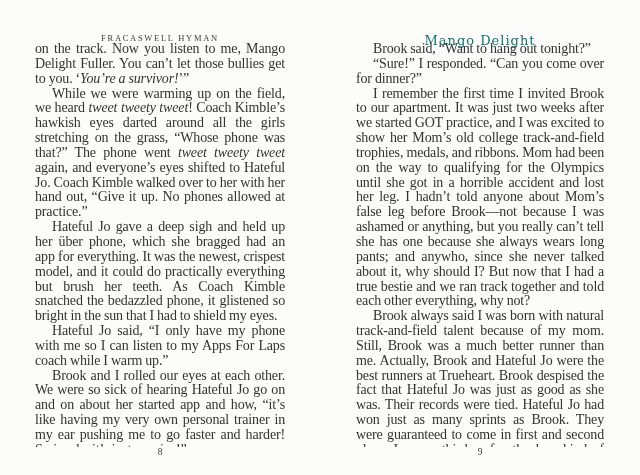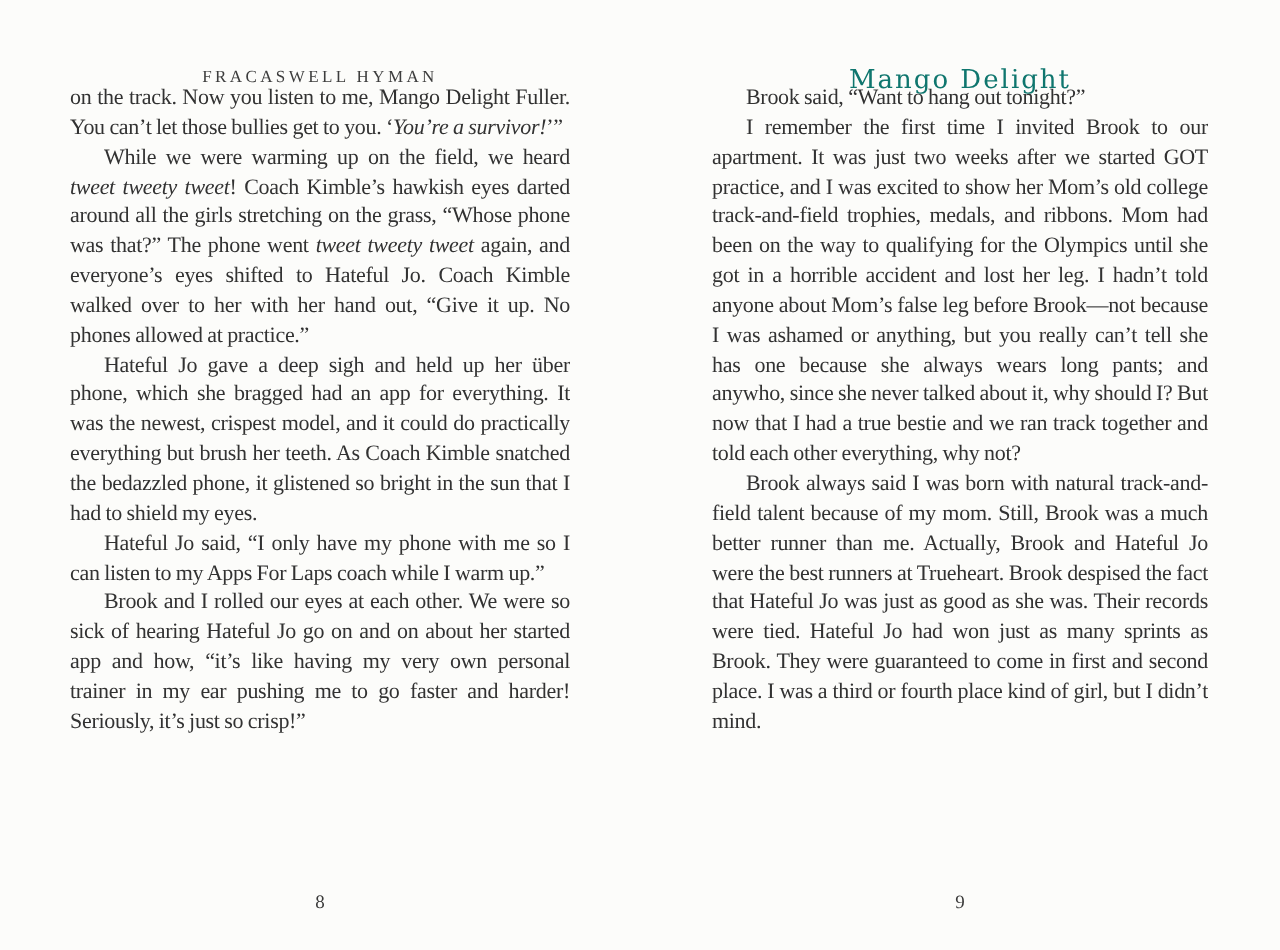--- a/index.html
+++ b/index.html
@@ -22,21 +22,21 @@
     font-size:8.5px; letter-spacing:1.7px; color:#3d3d3d;
   }
   .head-title {
     font-family:"DejaVu Serif", serif;
     font-size:13px; letter-spacing:1px; color:#0f766e;
   }
   .text-block {
     position:absolute; top:42px; left:0; right:0; height:405px;
     overflow:hidden;
     text-align:justify;
-    font-size:11px;
+    font-size:14px;
     line-height:14.85px;
     letter-spacing:-0.15px;
     word-spacing:-0.3px;
     color:#323232;
   }
   .para { margin:0; padding:0; }
   .para.indent { text-indent:17px; }
   .para i { font-style:italic; }
   .page-number {
     position:absolute; top:447px; left:0; right:0;
@@ -55,17 +55,18 @@
       <p class="para indent"><span>Hateful Jo said, “I only have my phone with me so I can listen to my Apps For Laps coach while I warm up.”</span></p>
       <p class="para indent"><span>Brook and I rolled our eyes at each other. We were so sick of hearing Hateful Jo go on and on about her started app and how, “it’s like having my very own personal trainer in my ear pushing me to go faster and harder! Seriously, it’s just so crisp!”</span></p>
     </div>
   <div class="page-number">8</div>
 </div>
 
 <div class="page page-right">
   <div class="running-head head-title">Mango Delight</div>
   <div class="text-block">
       <p class="para indent"><span>Brook said, “Want to hang out tonight?”</span></p>
+      <p class="para indent"><span>“Sure!” I responded. “Can you come over for dinner?”</span></p>
       <p class="para indent"><span>I remember the first time I invited Brook to our apartment. It was just two weeks after we started GOT practice, and I was excited to show her Mom’s old college track-and-field trophies, medals, and ribbons. Mom had been on the way to qualifying for the Olympics until she got in a horrible accident and lost her leg. I hadn’t told anyone about Mom’s false leg before Brook—not because I was ashamed or anything, but you really can’t tell she has one because she always wears long pants; and anywho, since she never talked about it, why should I? But now that I had a true bestie and we ran track together and told each other everything, why not?</span></p>
       <p class="para indent"><span>Brook always said I was born with natural track-and-field talent because of my mom. Still, Brook was a much better runner than me. Actually, Brook and Hateful Jo were the best runners at Trueheart. Brook despised the fact that Hateful Jo was just as good as she was. Their records were tied. Hateful Jo had won just as many sprints as Brook. They were guaranteed to come in first and second place. I was a third or fourth place kind of girl, but I didn’t mind.</span></p>
     </div>
   <div class="page-number">9</div>
 </div>
 
 </body></html>

